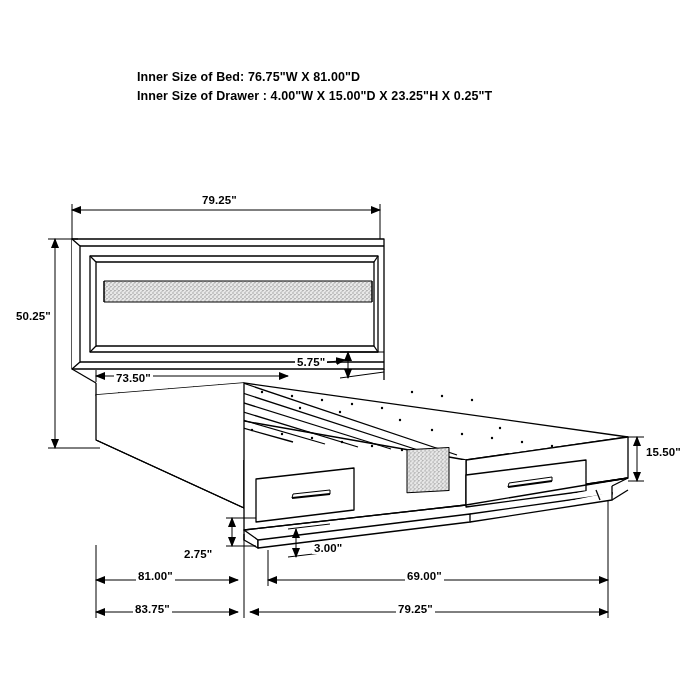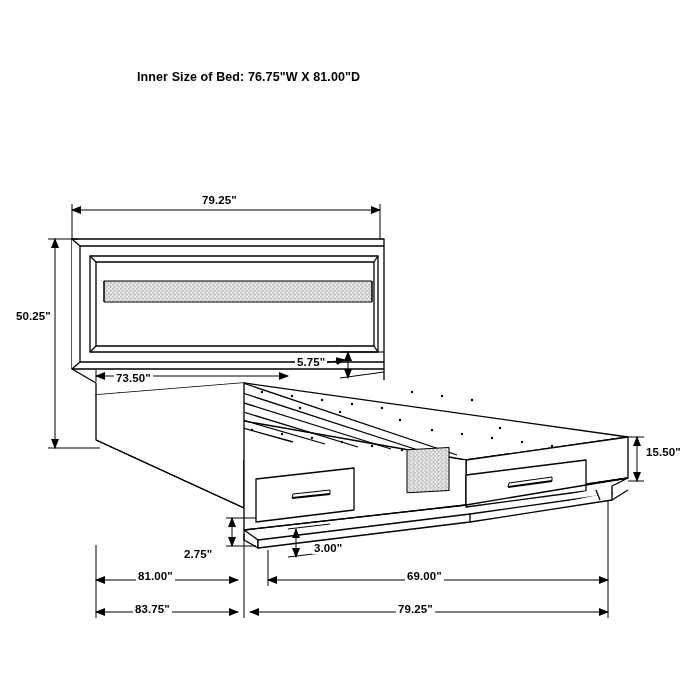--- a/index.html
+++ b/index.html
@@ -47,20 +47,21 @@
     padding: 0 2px;
   }
 </style>
 </head>
 <body>
 
 <div id="stage">
 
   <div class="note">
     <div>Inner Size of Bed: 76.75"W X 81.00"D</div>
+    <div>Inner Size of Drawer : 4.00"W X 15.00"D X 23.25"H X 0.25"T</div>
   </div>
 
   <svg class="diagram" viewBox="0 0 700 700">
     <defs>
       <marker id="arrS" markerWidth="10" markerHeight="8" refX="9" refY="4" orient="auto" markerUnits="userSpaceOnUse">
         <path d="M0,0 L10,4 L0,8 z" fill="#000"></path>
       </marker>
       <marker id="arrE" markerWidth="10" markerHeight="8" refX="1" refY="4" orient="auto" markerUnits="userSpaceOnUse">
         <path d="M10,0 L0,4 L10,8 z" fill="#000"></path>
       </marker>

